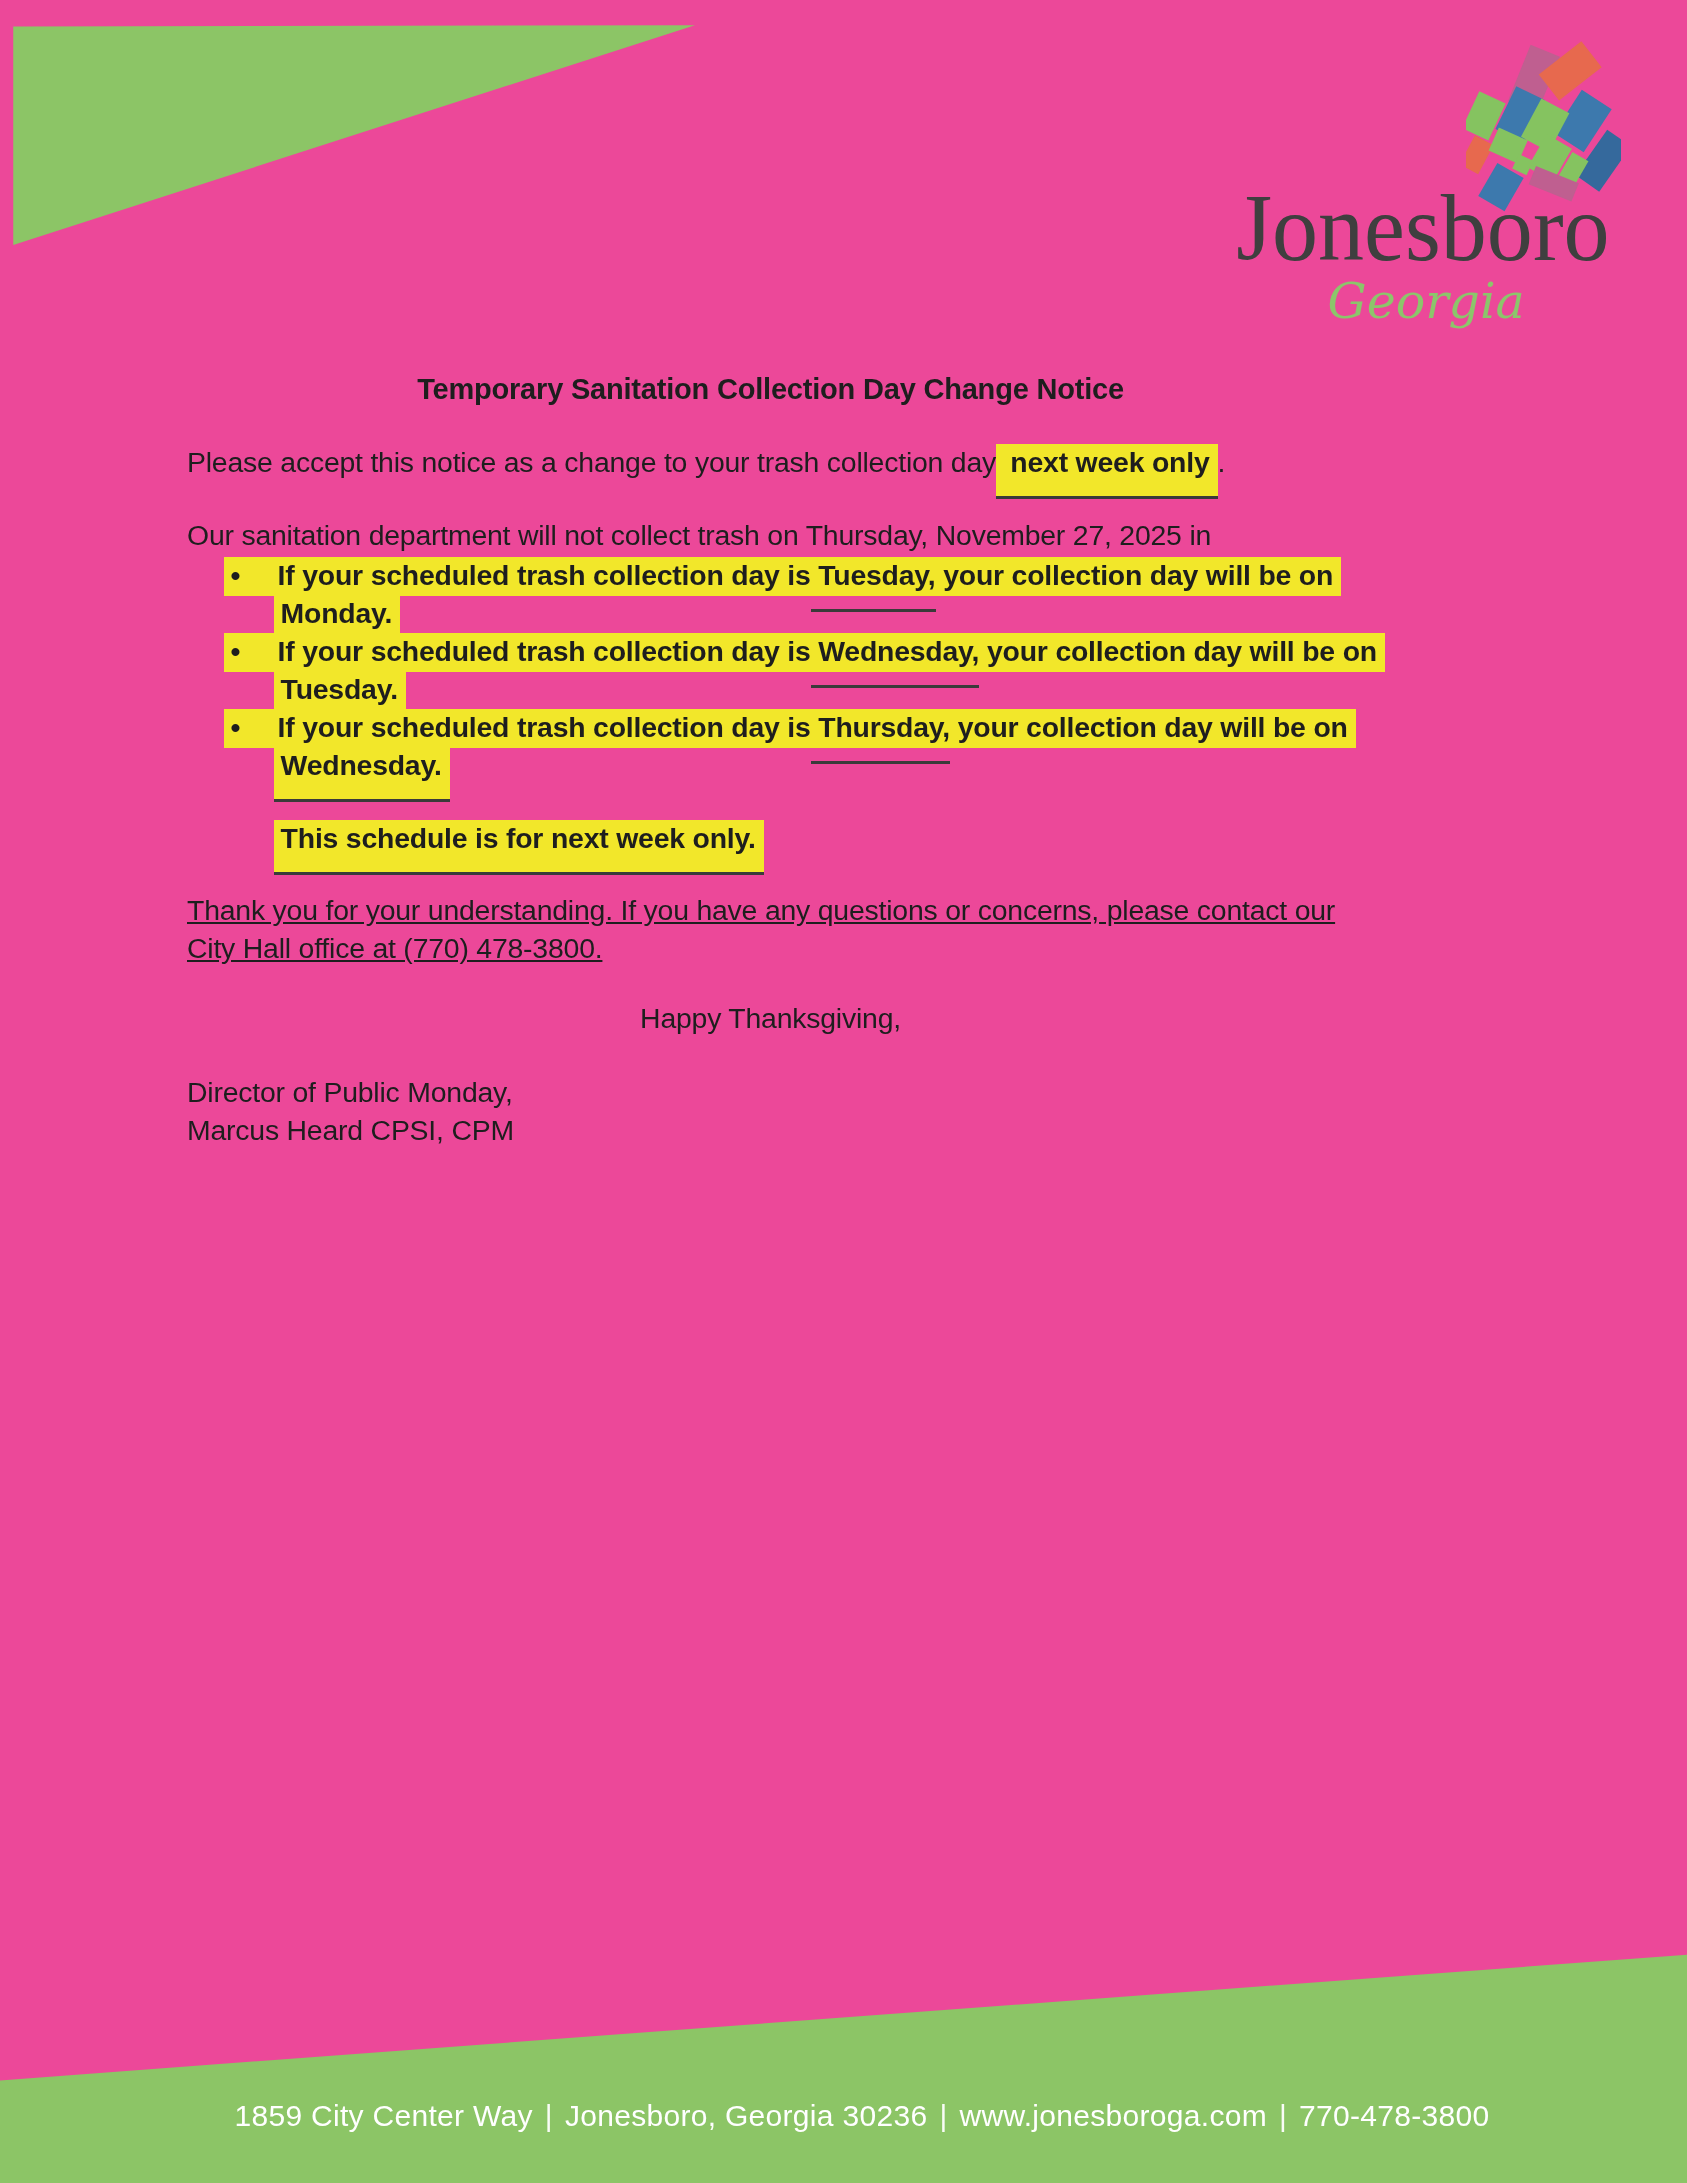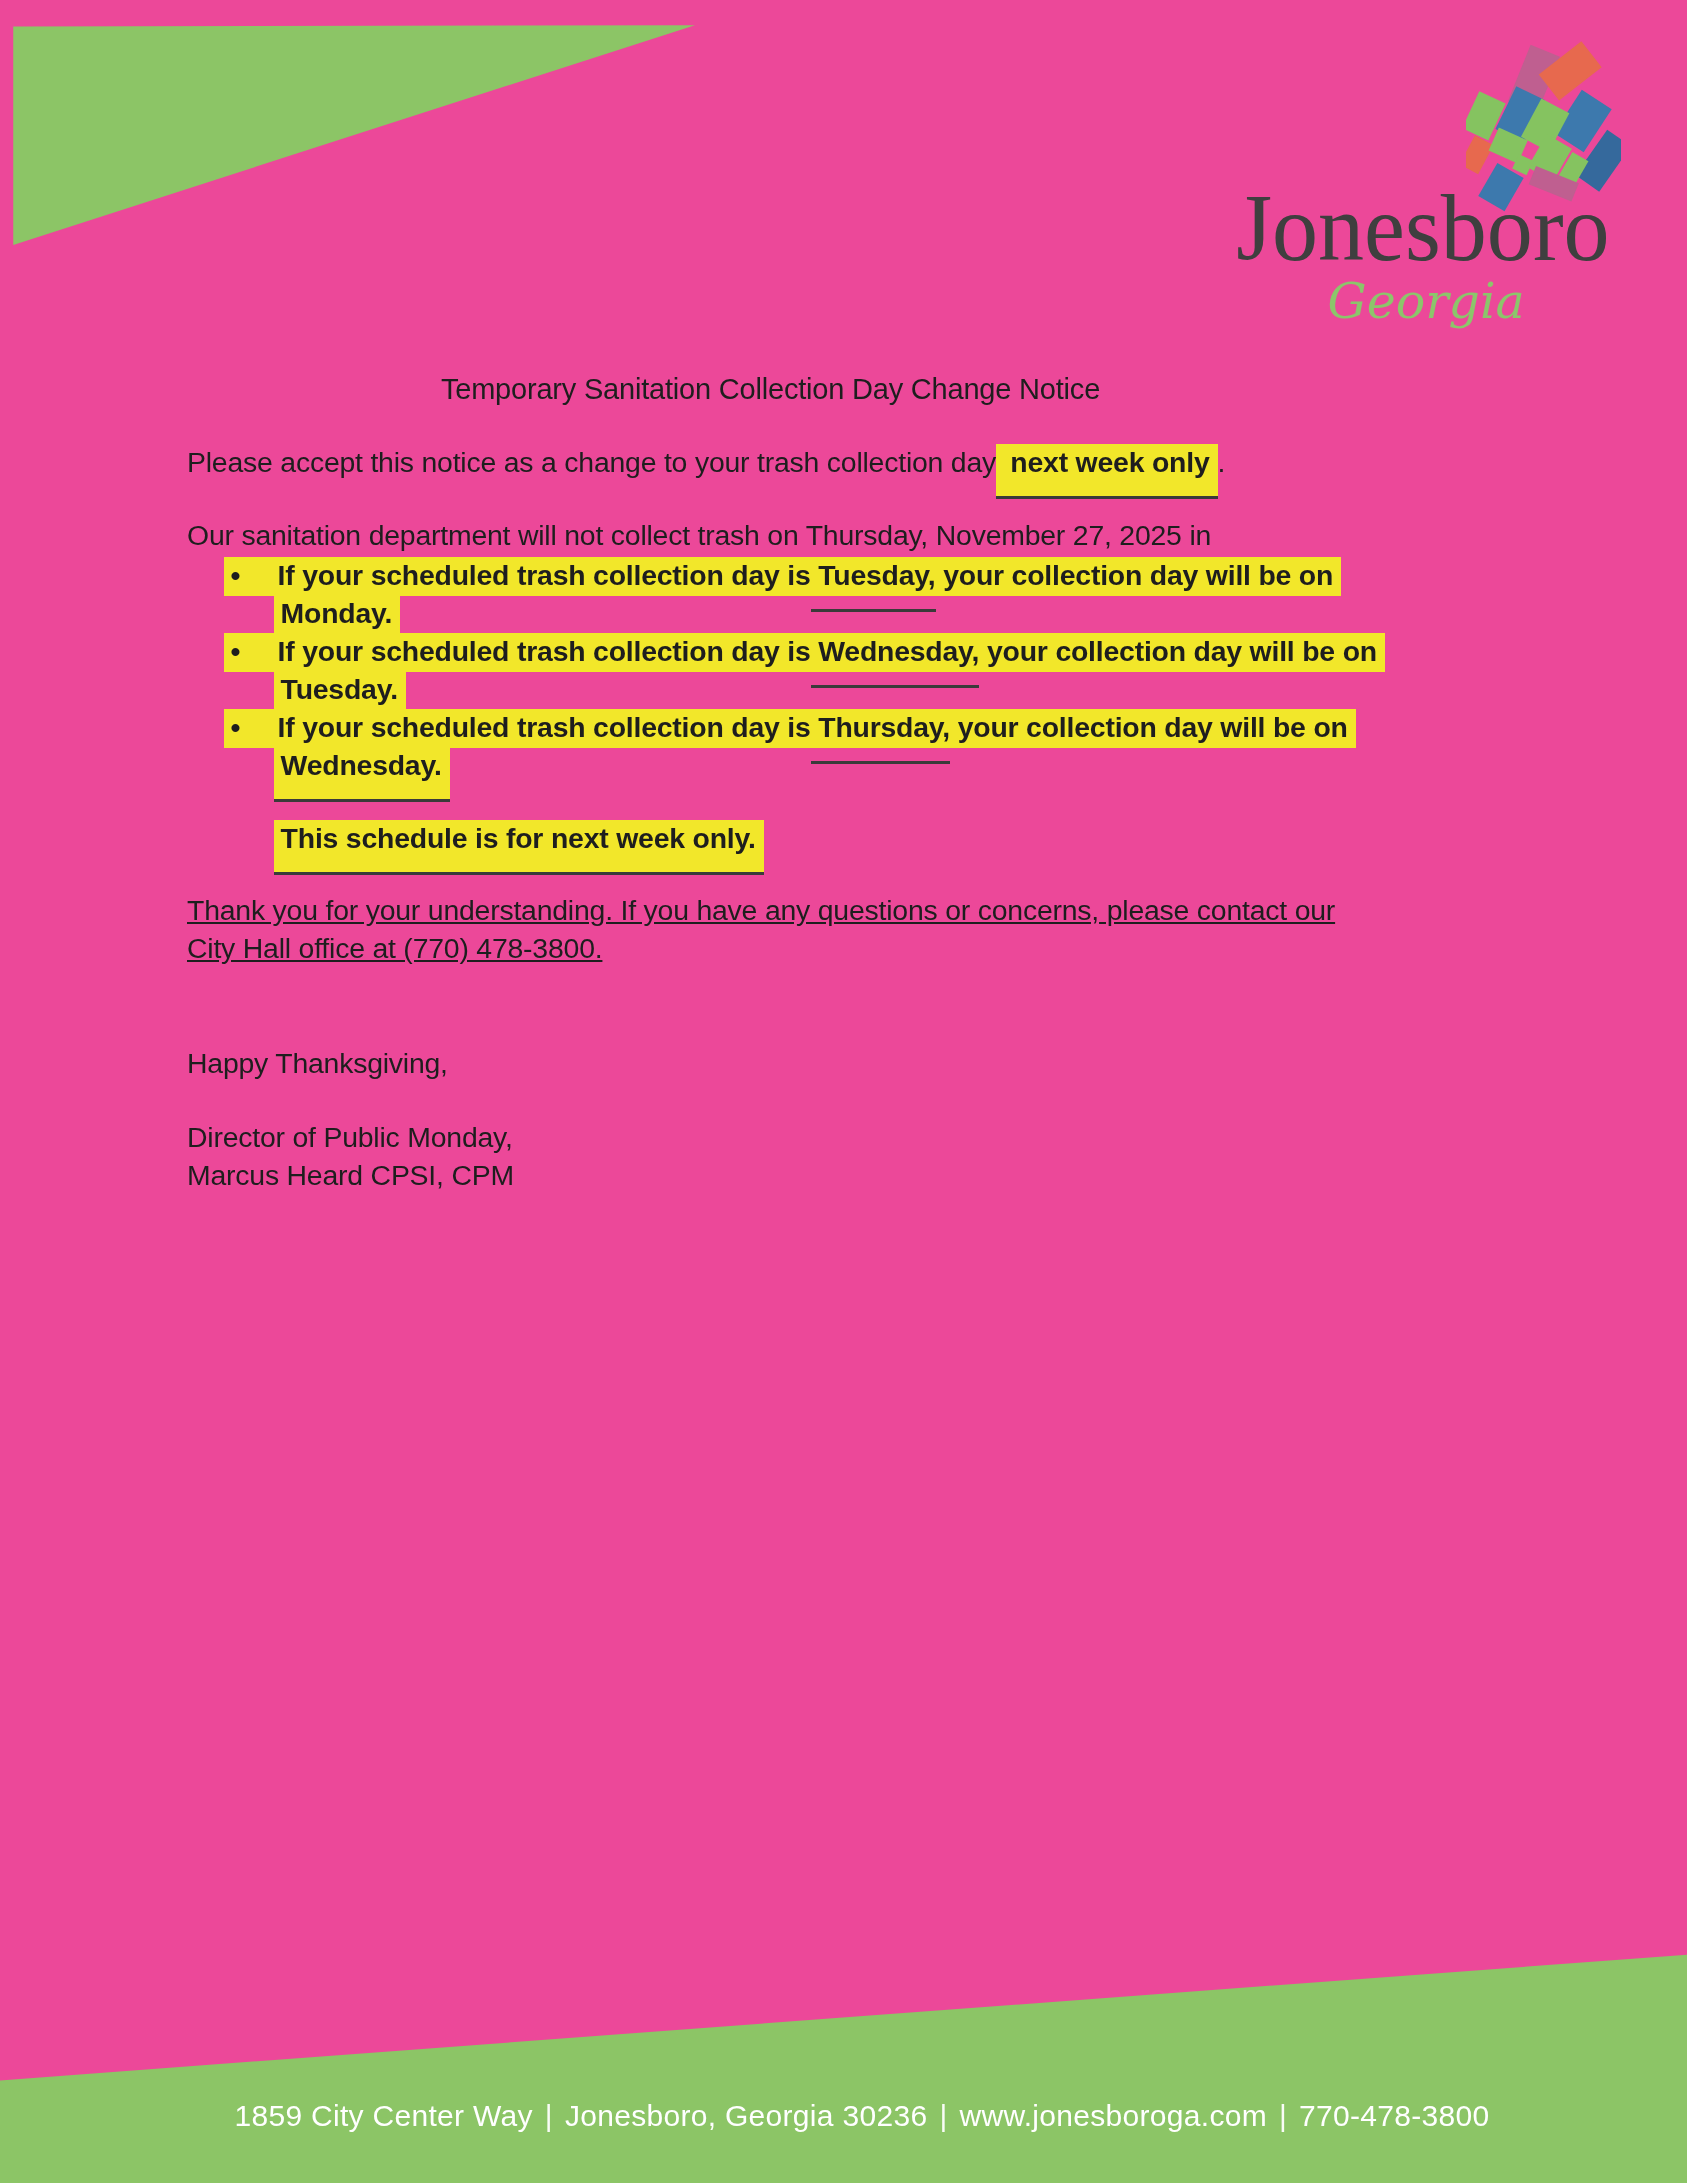--- a/index.html
+++ b/index.html
@@ -27,26 +27,26 @@
     position: absolute;
     left: 187px;
     top: 370px;
     width: 1167px;
     font-size: 28.4px;
     line-height: 38px;
     letter-spacing: -0.2px;
   }
   .line { height: 38px; line-height: 38px; white-space: nowrap; }
   .b { font-weight: bold; }
-  .title-line { text-align: center; font-weight: normal; font-size: 29px; }
+  .title-line { text-align: center; font-weight: bold; font-size: 29px; }
 
   .mt-gap   { margin-top: 35px; }   
   .mt-title { margin-top: 71px; }
   .mt-small { margin-top: 2px; }
-  .mt-close { margin-top: 77px; }
+  .mt-close { margin-top: 32px; text-align: center; }
   .mt-sig   { margin-top: 36px; }
   .mt-p5    { margin-top: 34px; text-decoration: underline; }
 
   .indent-bullet { margin-left: 37px; }
   .indent-text   { margin-left: 87px; }
 
   .hl {
     background: #f2e72a;
     padding: 2px 8px 4.6px 6.6px;
   }

